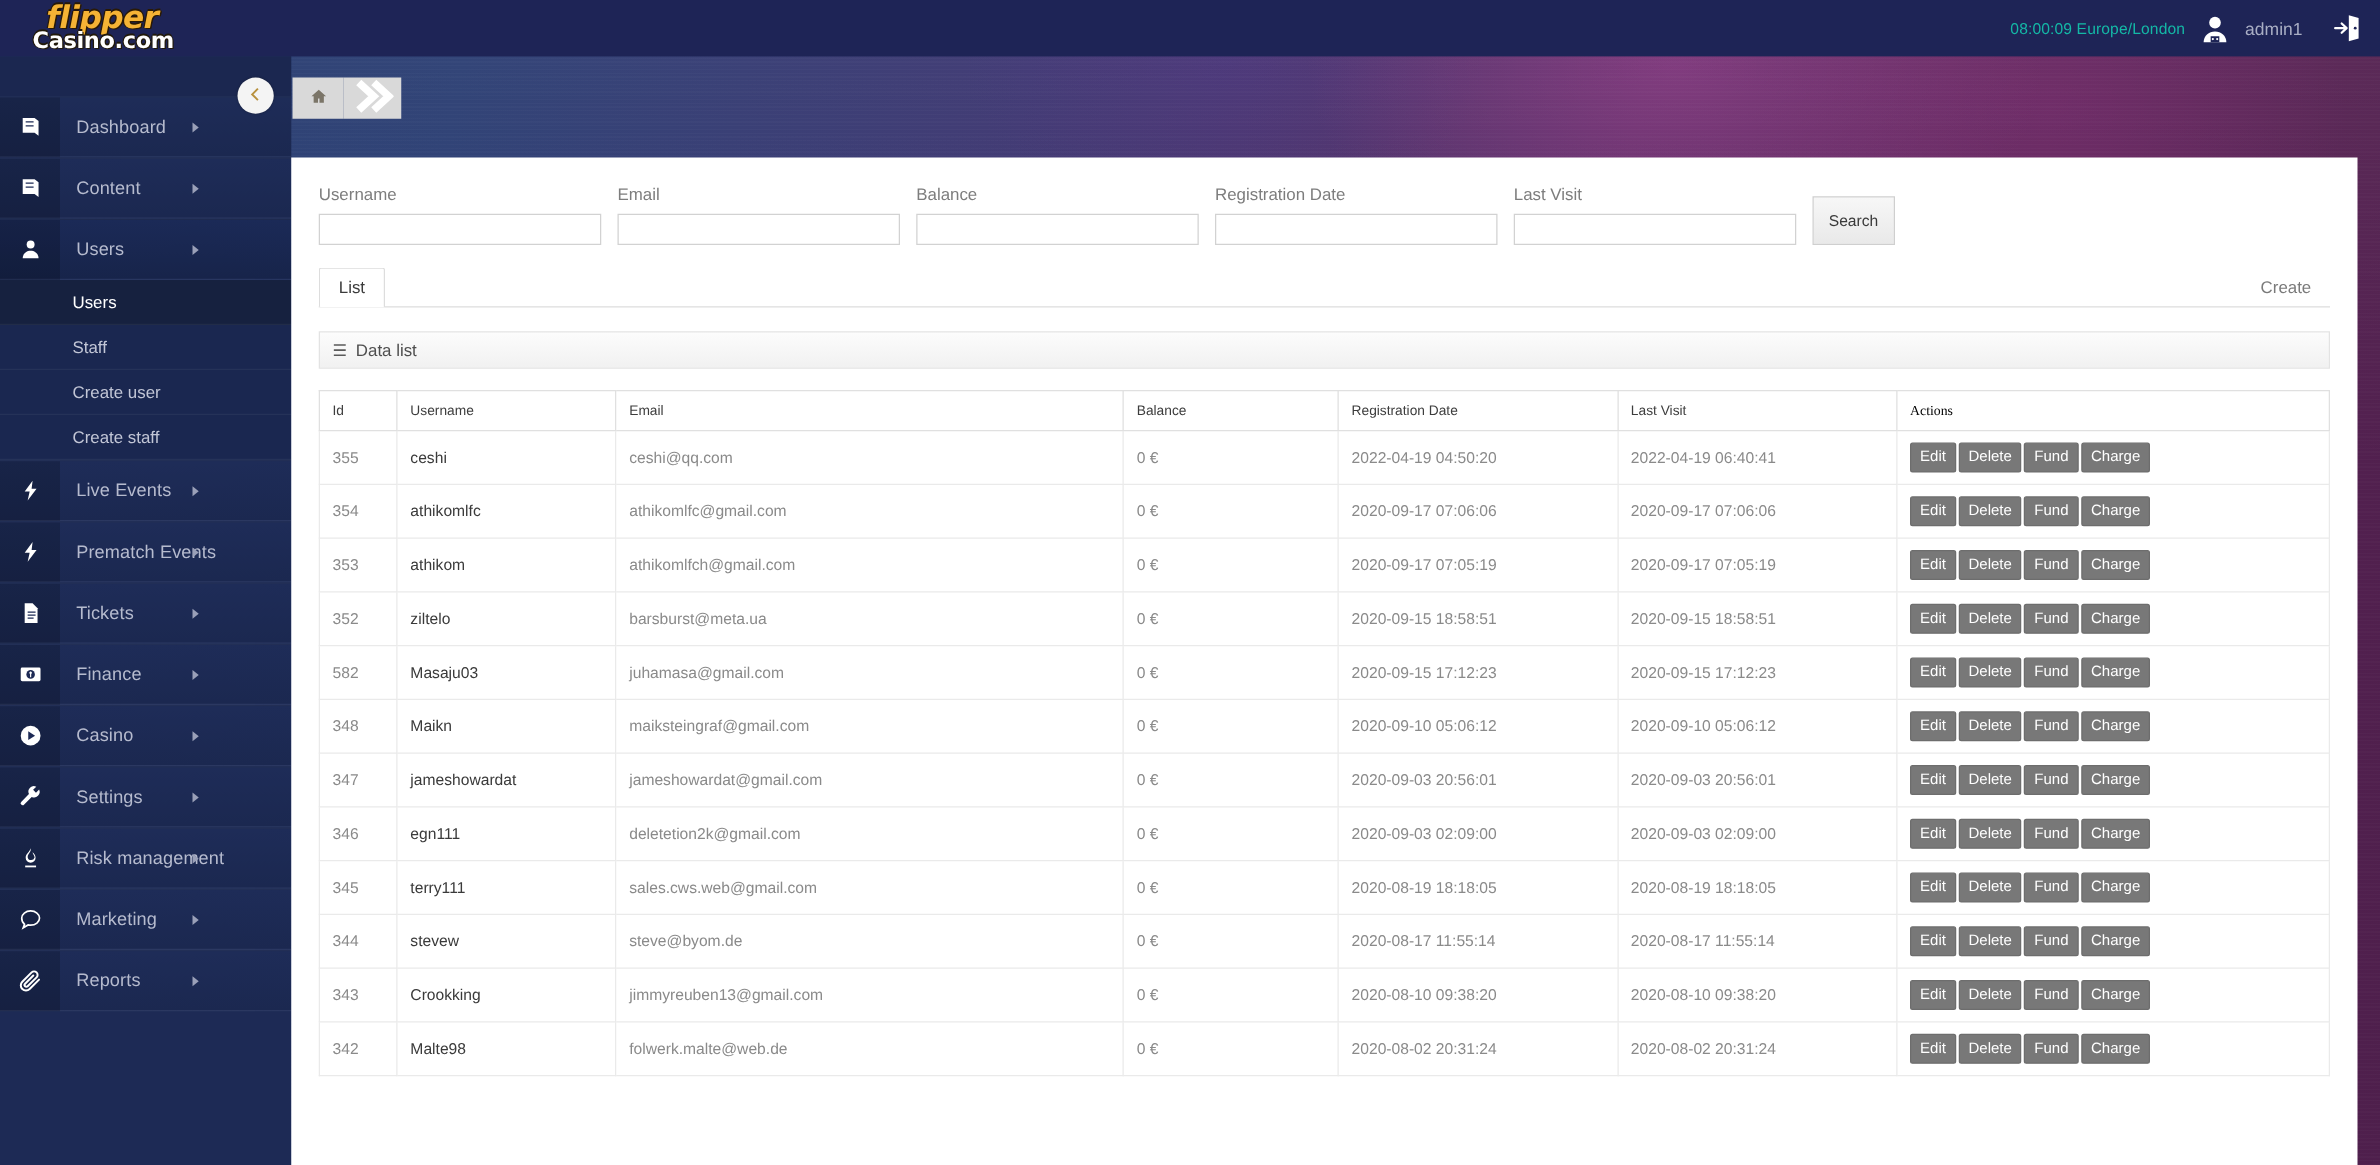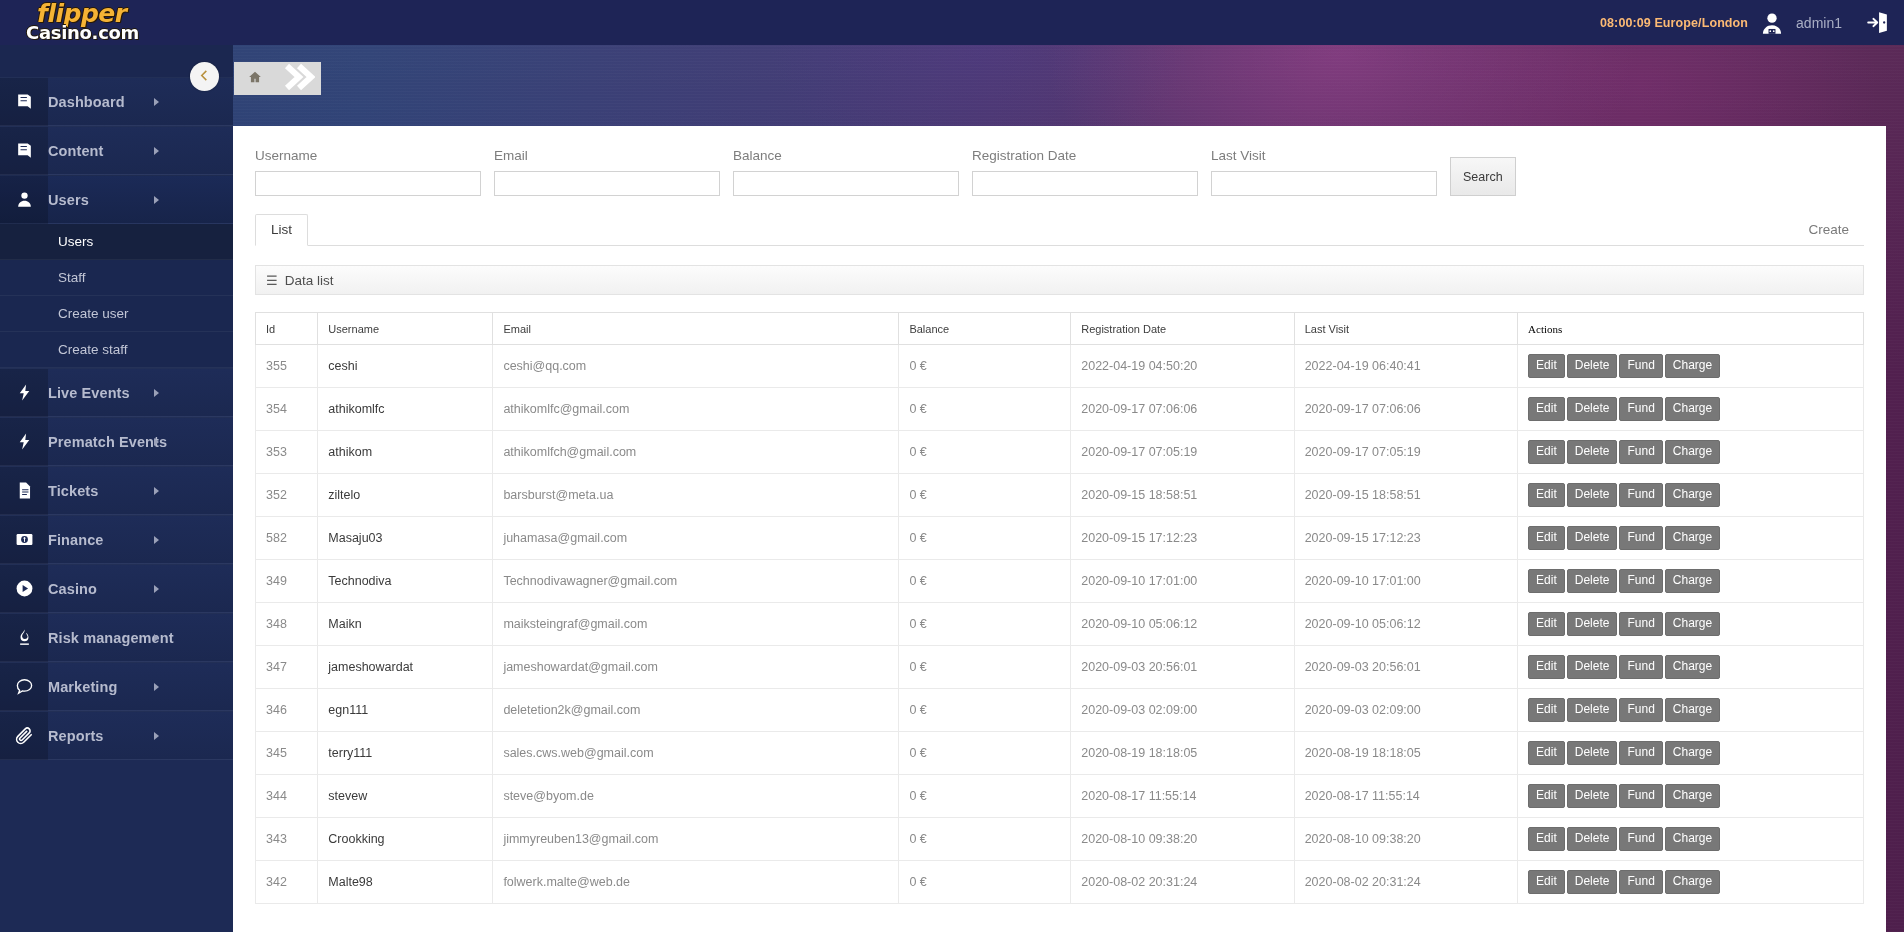--- a/index.html
+++ b/index.html
@@ -39,21 +39,21 @@
     text-shadow: 1px 1px 0 #221a0a, -1px 0 0 #221a0a, 0 -1px 0 #221a0a;
     line-height: 17px;
     display: block;
     margin-top: -1px;
   }
   .topright {
     position: absolute; right: 14px; top: 0; height: 45px;
     display: flex; align-items: center; gap: 11px;
   }
   .clocktext {
-    color: #fdba74; font-size: 12.5px; font-weight: bold;
+    color: #14b8a6; font-size: 12.5px; font-weight: normal;
     letter-spacing: 0.1px;
   }
   .user-ic { width: 26px; height: 26px; display: block; }
   .username-lbl { color: #a9aec4; font-size: 14px; }
   .logout-ic { width: 25px; height: 26px; display: block; margin-left: 12px; }
 
   
   .pagebg {
     position: absolute; top: 45px; left: 0; width: 1904px; height: 887px;
     background:
@@ -88,21 +88,21 @@
     background: linear-gradient(180deg,#1e2c58 0%, #1b2850 100%);
     cursor: pointer;
   }
   .sb-item.active { background: linear-gradient(180deg,#1b2a57 0%,#17244a 100%); }
   .sb-ic {
     width: 48px; min-width:48px; height: 48px;
     display: flex; align-items: center; justify-content: center;
     background: rgba(0,0,0,0.18);
   }
   .sb-ic svg { width: 19px; height: 19px; fill: #ffffff; }
-  .sb-label { font-size: 14.5px; color: #b6bbce; letter-spacing: .1px; font-weight: bold; }
+  .sb-label { font-size: 14.5px; padding-left: 13px; color: #b6bbce; letter-spacing: .1px; }
   .sb-arrow {
     position: absolute; right: 74px; top: 50%; transform: translateY(-50%);
     width: 0; height: 0;
     border-left: 5px solid #9aa0b8;
     border-top: 4px solid transparent;
     border-bottom: 4px solid transparent;
   }
   .sb-sub {
     display: flex; align-items: center;
     height: 36px;
@@ -377,20 +377,29 @@
     <span class="sb-ic">
         <svg viewBox="0 0 24 24">
           <circle cx="12" cy="12" r="10"></circle>
           <path d="M9.6 7.5 16.5 12l-6.9 4.5z" fill="#1d2a55"></path>
         </svg>
       </span>
     <span class="sb-label">Casino</span>
     <span class="sb-arrow"></span>
   </div>
 
+  <div class="sb-item">
+    <span class="sb-ic">
+        <svg viewBox="0 0 24 24">
+          <path d="M20.6 4.6a5.6 5.6 0 0 1-7.5 7.4L5.5 19.6a2 2 0 1 1-2.8-2.8l7.6-7.6a5.6 5.6 0 0 1 7.4-7.5l-3.2 3.2 2.9 2.9z"></path>
+        </svg>
+      </span>
+    <span class="sb-label">Settings</span>
+    <span class="sb-arrow"></span>
+  </div>
 
   <div class="sb-item">
     <span class="sb-ic">
         <svg viewBox="0 0 24 24">
           <path d="M12 2c1 4-3 5-3 9a3.6 3.6 0 0 0 7 .4c0-2.4-2-3.4-2-5.4 1.4 1 3 3 3 5.6a5 5 0 1 1-10 0C7 7.5 11 6 12 2z"></path>
           <rect x="6.5" y="19.5" width="11" height="1.8"></rect>
         </svg>
       </span>
     <span class="sb-label">Risk management</span>
     <span class="sb-arrow"></span>
@@ -542,29 +551,20 @@
         <tr>
           <td class="idcell">582</td>
           <td class="uname">Masaju03</td>
           <td>juhamasa@gmail.com</td>
           <td>0 €</td>
           <td>2020-09-15 17:12:23</td>
           <td>2020-09-15 17:12:23</td>
           <td class="actcell"><span class="abtn">Edit</span><span class="abtn">Delete</span><span class="abtn">Fund</span><span class="abtn">Charge</span></td>
         </tr>
         <tr>
-          <td class="idcell">349</td>
-          <td class="uname">Technodiva</td>
-          <td>Technodivawagner@gmail.com</td>
-          <td>0 €</td>
-          <td>2020-09-10 17:01:00</td>
-          <td>2020-09-10 17:01:00</td>
-          <td class="actcell"><span class="abtn">Edit</span><span class="abtn">Delete</span><span class="abtn">Fund</span><span class="abtn">Charge</span></td>
-        </tr>
-        <tr>
           <td class="idcell">348</td>
           <td class="uname">Maikn</td>
           <td>maiksteingraf@gmail.com</td>
           <td>0 €</td>
           <td>2020-09-10 05:06:12</td>
           <td>2020-09-10 05:06:12</td>
           <td class="actcell"><span class="abtn">Edit</span><span class="abtn">Delete</span><span class="abtn">Fund</span><span class="abtn">Charge</span></td>
         </tr>
         <tr>
           <td class="idcell">347</td>

